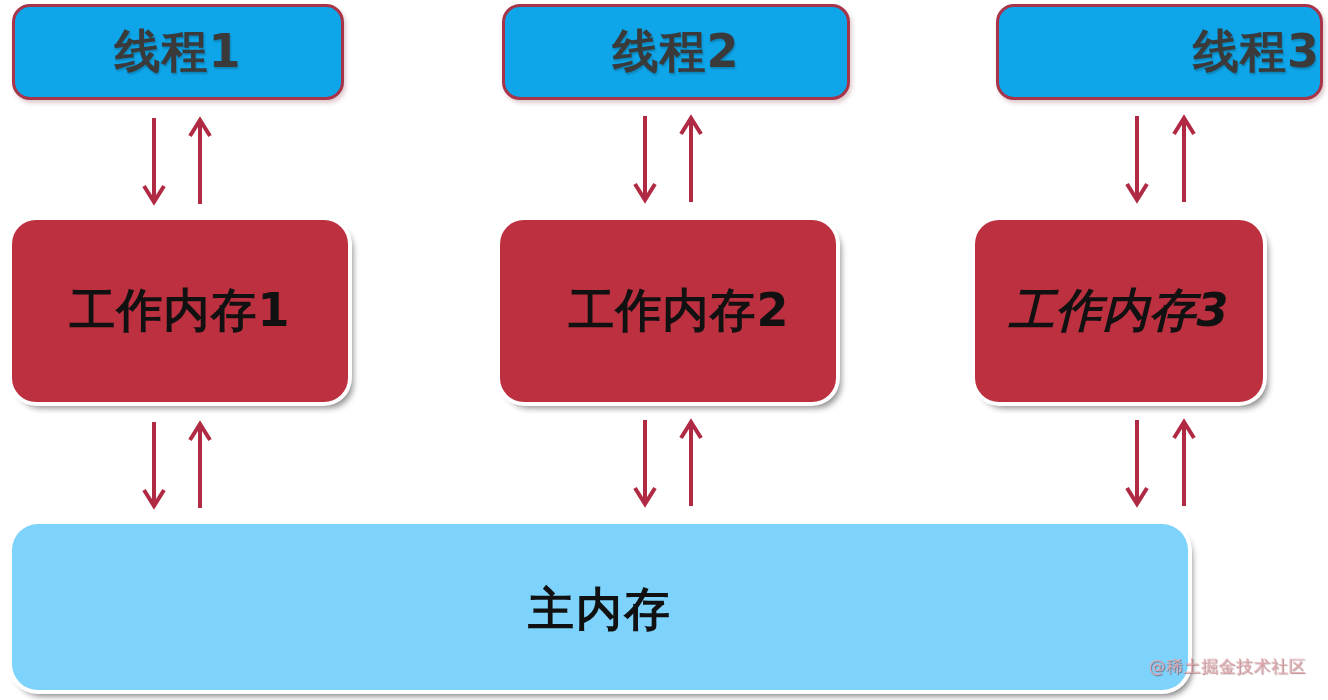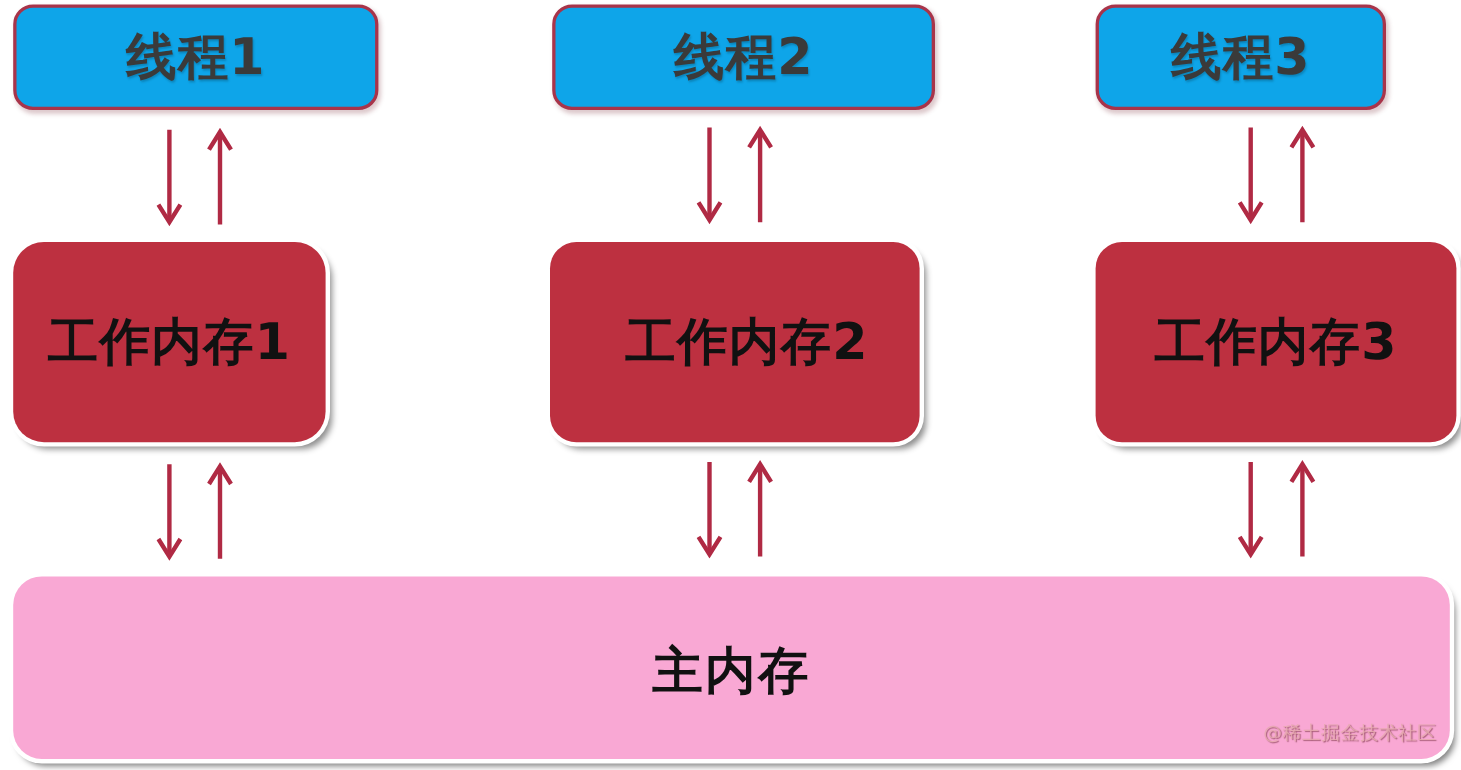--- a/index.html
+++ b/index.html
@@ -49,23 +49,23 @@
     .work-label {
       font-size: 46px;
       font-weight: bold;
       color: #111111;
       letter-spacing: 1px;
     }
     .main-box {
       position: absolute;
       left: 12px;
       top: 524px;
-      width: 1306px;
+      width: 1176px;
       height: 166px;
-      background: #f9a8d4;
+      background: #7dd3fc;
       border-radius: 26px;
       box-sizing: border-box;
       box-shadow: 0 0 0 4px #ffffff, 4px 6px 6px rgba(0,0,0,0.5);
       display: flex;
       align-items: center;
       justify-content: center;
     }
     .main-label {
       font-size: 46px;
       font-weight: bold;
@@ -90,21 +90,21 @@
   </style>
 </head>
 <body>
 
 <div class="thread-box" style="left:12px; width:332px;">
   <span class="thread-label">线程1</span>
 </div>
 <div class="thread-box" style="left:502px; width:348px;">
   <span class="thread-label">线程2</span>
 </div>
-<div class="thread-box" style="left:996px; width:264px;">
+<div class="thread-box" style="left:996px; width:327px;justify-content:flex-end;">
   <span class="thread-label">线程3</span>
 </div>
 
 <svg class="arrow" style="left:142px; top:116px;" viewBox="0 0 24 90">
   <line x1="12" y1="2" x2="12" y2="84" stroke="#b02a44" stroke-width="4"></line>
   <polyline points="2,70 12,86 22,70" fill="none" stroke="#b02a44" stroke-width="4" stroke-linejoin="miter"></polyline>
 </svg>
 <svg class="arrow" style="left:188px; top:116px;" viewBox="0 0 24 90">
   <line x1="12" y1="6" x2="12" y2="88" stroke="#b02a44" stroke-width="4"></line>
   <polyline points="2,20 12,4 22,20" fill="none" stroke="#b02a44" stroke-width="4" stroke-linejoin="miter"></polyline>
@@ -121,27 +121,27 @@
 
 <svg class="arrow" style="left:1125px; top:114px;" viewBox="0 0 24 90">
   <line x1="12" y1="2" x2="12" y2="84" stroke="#b02a44" stroke-width="4"></line>
   <polyline points="2,70 12,86 22,70" fill="none" stroke="#b02a44" stroke-width="4"></polyline>
 </svg>
 <svg class="arrow" style="left:1172px; top:114px;" viewBox="0 0 24 90">
   <line x1="12" y1="6" x2="12" y2="88" stroke="#b02a44" stroke-width="4"></line>
   <polyline points="2,20 12,4 22,20" fill="none" stroke="#b02a44" stroke-width="4"></polyline>
 </svg>
 
-<div class="work-box" style="left:12px; width:284px;border-radius:28px;">
+<div class="work-box" style="left:12px; width:336px;">
   <span class="work-label">工作内存1</span>
 </div>
 <div class="work-box" style="left:500px; width:336px;padding-left:22px;">
   <span class="work-label">工作内存2</span>
 </div>
-<div class="work-box" style="left:996px; width:328px;">
+<div class="work-box" style="left:975px; width:288px;font-style:italic;">
   <span class="work-label">工作内存3</span>
 </div>
 
 <svg class="arrow" style="left:142px; top:420px;" viewBox="0 0 24 90">
   <line x1="12" y1="2" x2="12" y2="84" stroke="#b02a44" stroke-width="4"></line>
   <polyline points="2,70 12,86 22,70" fill="none" stroke="#b02a44" stroke-width="4"></polyline>
 </svg>
 <svg class="arrow" style="left:188px; top:420px;" viewBox="0 0 24 90">
   <line x1="12" y1="6" x2="12" y2="88" stroke="#b02a44" stroke-width="4"></line>
   <polyline points="2,20 12,4 22,20" fill="none" stroke="#b02a44" stroke-width="4"></polyline>

